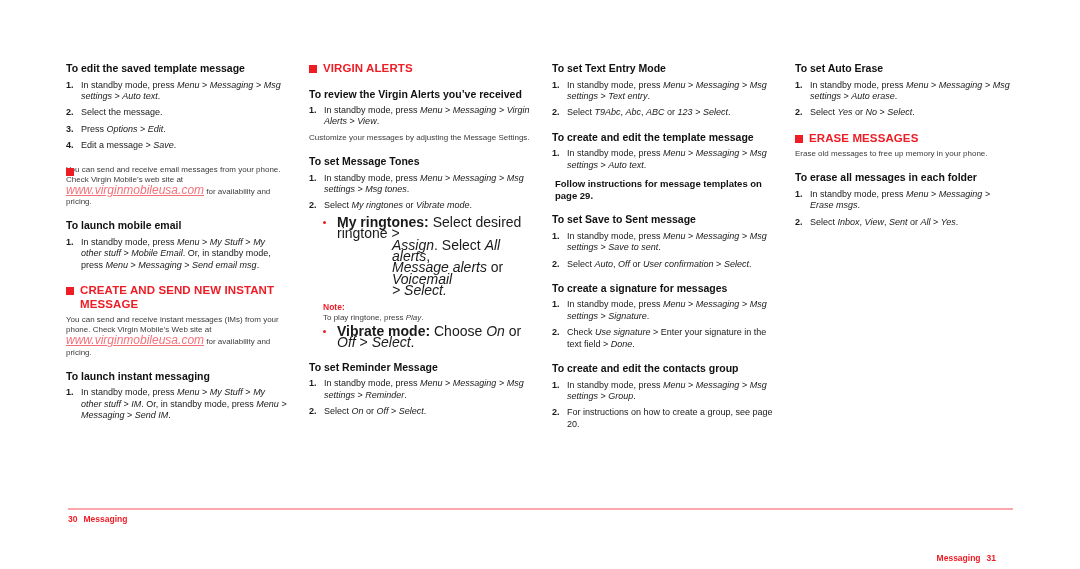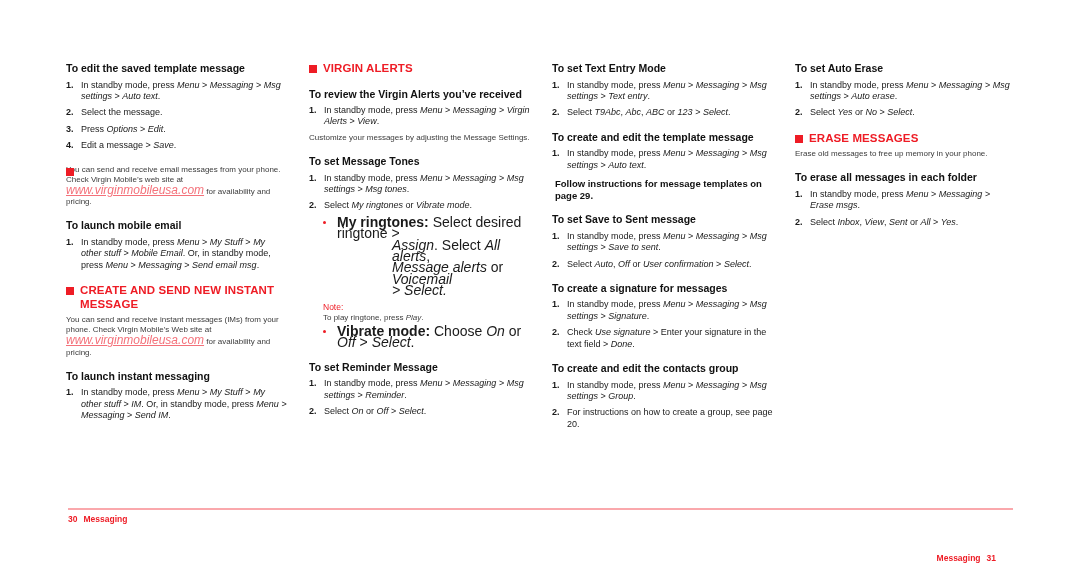--- a/index.html
+++ b/index.html
@@ -137,21 +137,21 @@
     display: block;
   }
   .hang {
     display: block;
     padding-left: 55px;
     text-indent: 0;
   }
 
   .note-label {
     color: #EE1C25;
-    font-weight: normal;
+    font-weight: bold;
     font-size: 8.5px;
     line-height: 10px;
     margin: 5px 0 1px 0;
     padding-left: 14px;
   }
   .note-block { padding-left: 0; }
   .note-block p { padding-left: 14px; }
 
   p.callout {
     font-size: 9.5px;

